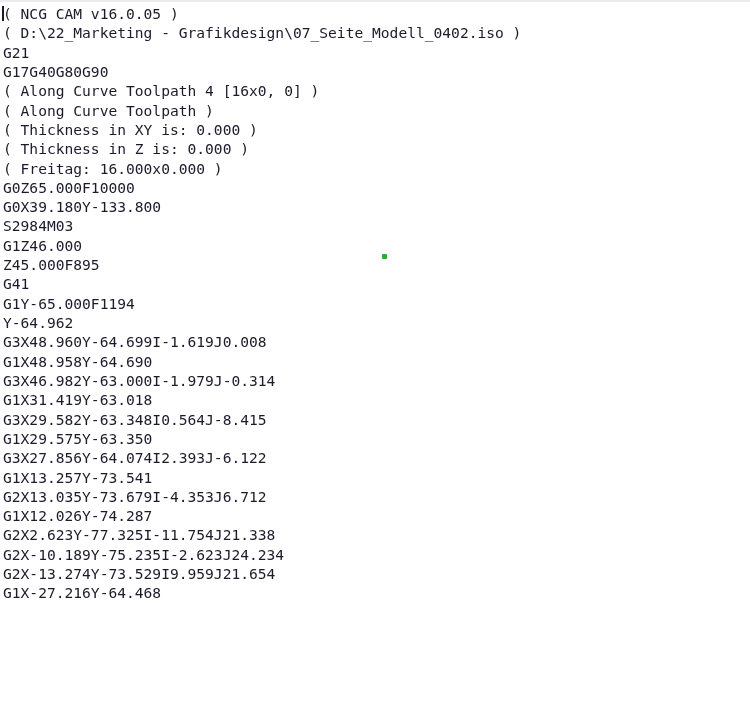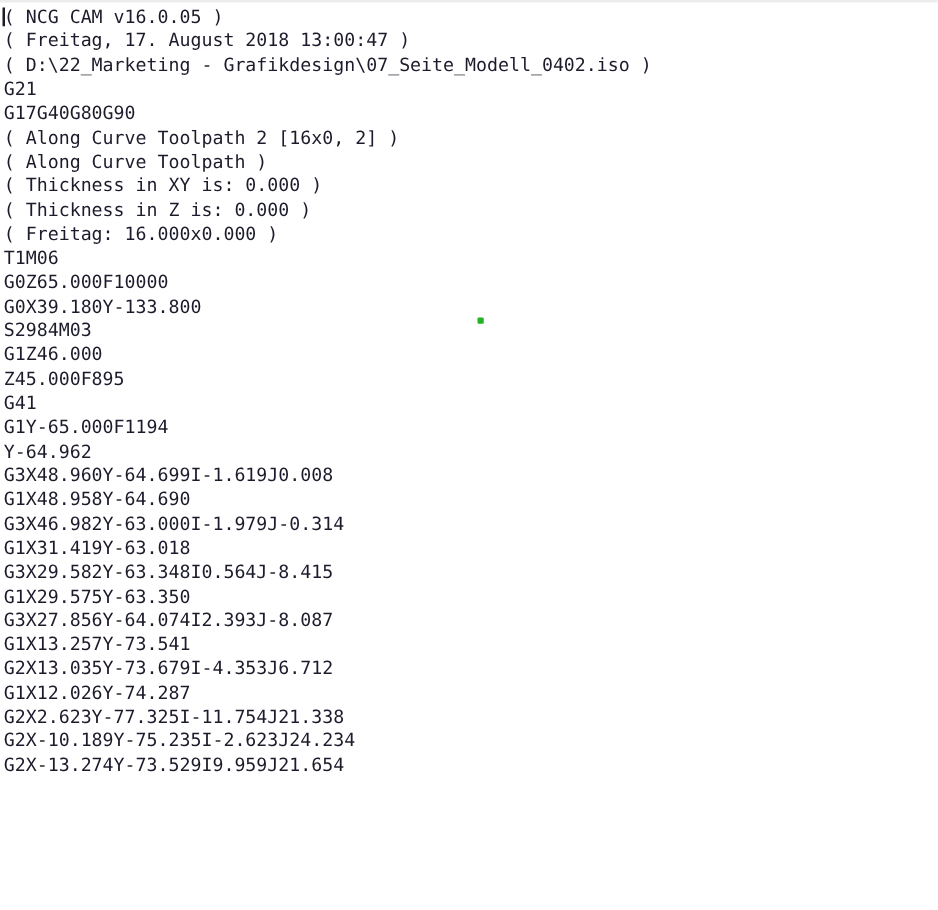--- a/index.html
+++ b/index.html
@@ -71,45 +71,43 @@
 </style>
 </head>
 <body>
 
 <div id="editor-viewport" style="background: rgb(255, 255, 255); border-top-color: rgb(236, 236, 236);">
 
   <div id="text-caret" style="display: block; background: rgb(27, 27, 43);"></div>
 
   <div id="code-listing" style="color: rgb(27, 27, 43);">
       <span class="code-line">( NCG CAM v16.0.05 )</span>
-      <span class="code-line">( Freitag, 17. August 2018 13:00:47 )</span>
       <span class="code-line">( D:\22_Marketing - Grafikdesign\07_Seite_Modell_0402.iso )</span>
       <span class="code-line">G21</span>
       <span class="code-line">G17G40G80G90</span>
-      <span class="code-line">( Along Curve Toolpath 2 [16x0, 2] )</span>
+      <span class="code-line">( Along Curve Toolpath 4 [16x0, 0] )</span>
       <span class="code-line">( Along Curve Toolpath )</span>
       <span class="code-line">( Thickness in XY is: 0.000 )</span>
       <span class="code-line">( Thickness in Z is: 0.000 )</span>
       <span class="code-line">( Freitag: 16.000x0.000 )</span>
-      <span class="code-line">T1M06</span>
       <span class="code-line">G0Z65.000F10000</span>
       <span class="code-line">G0X39.180Y-133.800</span>
       <span class="code-line">S2984M03</span>
       <span class="code-line">G1Z46.000</span>
       <span class="code-line">Z45.000F895</span>
       <span class="code-line">G41</span>
       <span class="code-line">G1Y-65.000F1194</span>
       <span class="code-line">Y-64.962</span>
       <span class="code-line">G3X48.960Y-64.699I-1.619J0.008</span>
       <span class="code-line">G1X48.958Y-64.690</span>
       <span class="code-line">G3X46.982Y-63.000I-1.979J-0.314</span>
       <span class="code-line">G1X31.419Y-63.018</span>
       <span class="code-line">G3X29.582Y-63.348I0.564J-8.415</span>
       <span class="code-line">G1X29.575Y-63.350</span>
-      <span class="code-line">G3X27.856Y-64.074I2.393J-8.087</span>
+      <span class="code-line">G3X27.856Y-64.074I2.393J-6.122</span>
       <span class="code-line">G1X13.257Y-73.541</span>
       <span class="code-line">G2X13.035Y-73.679I-4.353J6.712</span>
       <span class="code-line">G1X12.026Y-74.287</span>
       <span class="code-line">G2X2.623Y-77.325I-11.754J21.338</span>
       <span class="code-line">G2X-10.189Y-75.235I-2.623J24.234</span>
       <span class="code-line">G2X-13.274Y-73.529I9.959J21.654</span>
       <span class="code-line">G1X-27.216Y-64.468</span>
     </div>
 
   <div id="pointer-marker" style="display: block; left: 382px; top: 252px; background: rgb(36, 179, 36);"></div>

